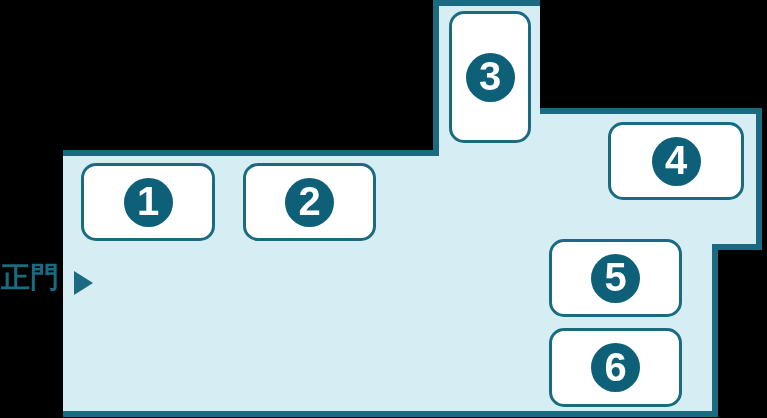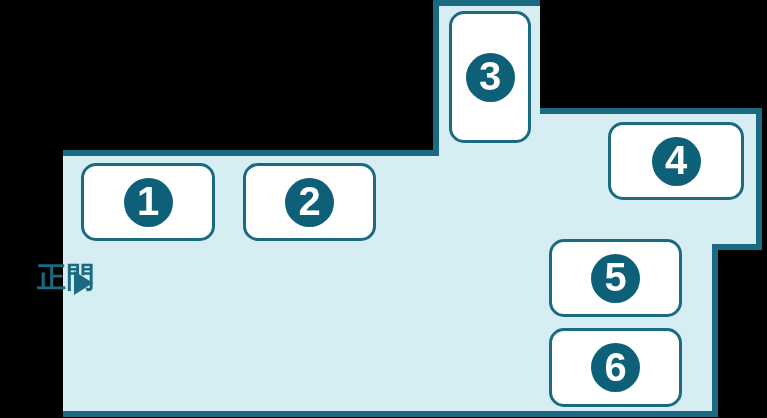--- a/index.html
+++ b/index.html
@@ -55,21 +55,20 @@
   .gate-label {
     position: absolute;
     left: 1px;
     top: 262px;
     color: var(--teal);
     font-size: 29px;
     font-weight: 700;
     letter-spacing: 0px;
     line-height: 1.1;
     white-space: nowrap;
-    padding-left: 36px;
   }
   .gate-arrow {
     position: absolute;
     left: 74px;
     top: 271px;
     width: 0;
     height: 0;
     border-top: 12px solid transparent;
     border-bottom: 12px solid transparent;
     border-left: 19px solid var(--teal);

